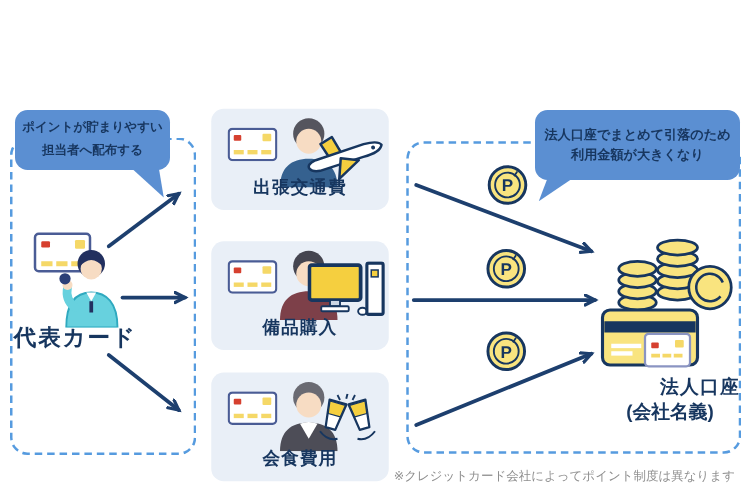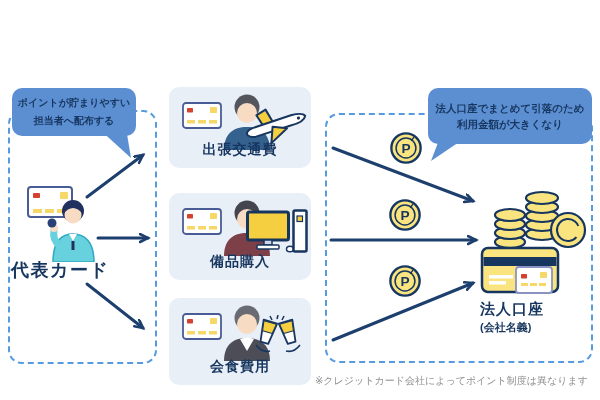--- a/index.html
+++ b/index.html
@@ -38,24 +38,24 @@
   .rep-label { position:absolute; left:11px; top:258px; font-size:18px; font-weight:bold;
     color:var(--ink-navy,#17365f); letter-spacing:1.5px; white-space:nowrap; }
 
   .coin { position:absolute; z-index:2; }
   .coin-1 { left:389px; top:131px; }
   .coin-2 { left:388px; top:198px; }
   .coin-3 { left:388px; top:264px; }
   .coin text { font-family:"Liberation Sans","DejaVu Sans",sans-serif; }
 
   .money-illust { position:absolute; left:480px; top:180px; z-index:2; }
-  .account-label { position:absolute; left:480px; top:300px; width:112px; text-align:left;
+  .account-label { position:absolute; left:480px; top:300px; width:112px; text-align:right;
     font-size:15px; font-weight:bold; color:var(--ink-navy,#17365f); letter-spacing:1px; }
-  .account-sub { position:absolute; left:480px; top:320px; width:112px; text-align:left;
-    font-size:11px; font-weight:bold; color:var(--ink-navy,#17365f); }
+  .account-sub { position:absolute; left:480px; top:320px; width:112px; text-align:center;
+    font-size:15px; font-weight:bold; color:var(--ink-navy,#17365f); }
 
   .footnote { position:absolute; right:12px; top:374px; font-size:10px;
     color:var(--note-gray,#8f8f8f); white-space:nowrap; }
   svg { display:block; }
 </style>
 </head>
 <body>
 
 <div class="canvas">
 

